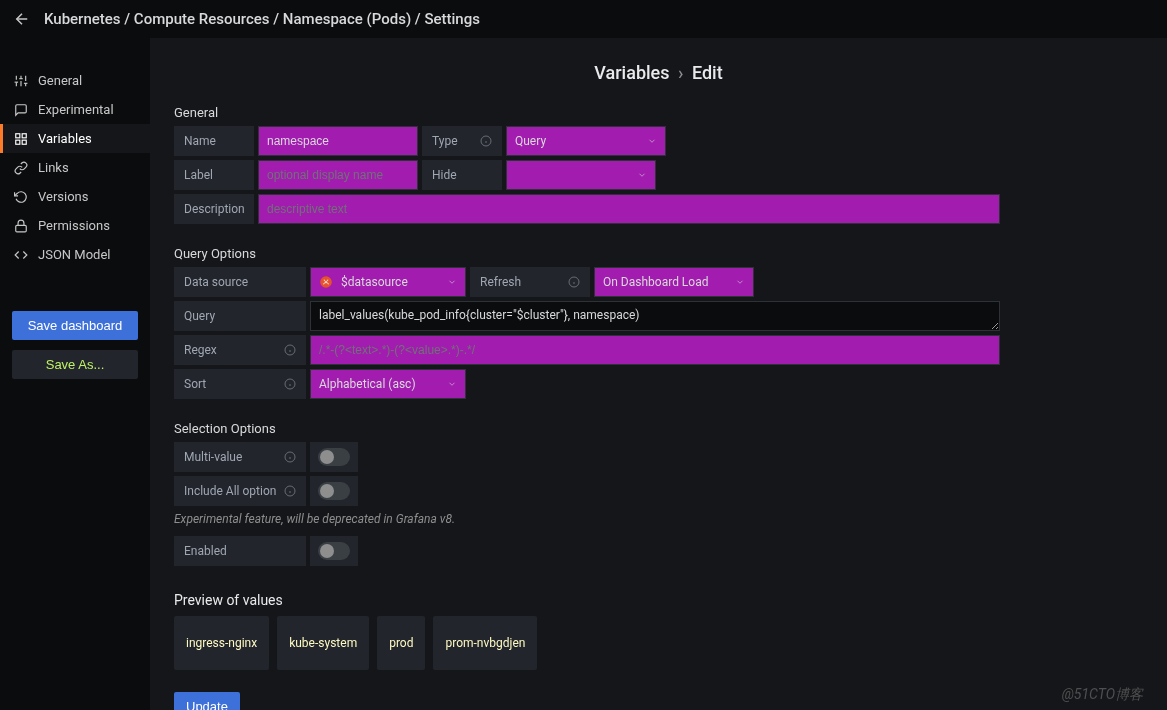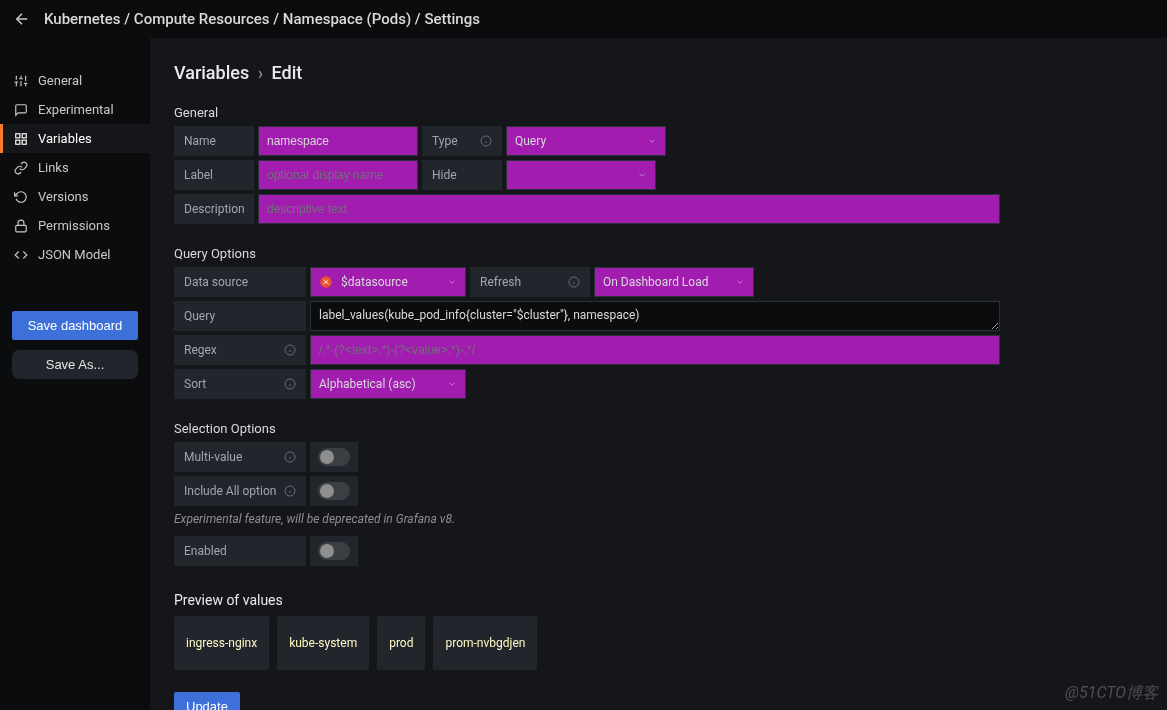--- a/index.html
+++ b/index.html
@@ -83,36 +83,36 @@
     cursor: pointer;
     border-radius: 2px;
     text-align: center;
   }
   .btn-primary {
     background: #3d71d9;
     color: #fff;
   }
   .btn-secondary {
     background: #22252b;
-    color: #e5e5e5;
-    border-radius: 7px;
+    color: #bef264;
   }
 
   
   .main {
     flex: 1;
     background: #141619;
     padding: 24px 24px 24px 24px;
     overflow: auto;
   }
   .page-title {
     font-size: 18px;
     font-weight: 500;
     margin-bottom: 22px;
     color: #e9eaeb;
+    text-align: center;
   }
   .page-title .chev { color: #8e8e8e; padding: 0 4px; }
 
   .section-title {
     font-size: 13px;
     color: #d8d9da;
     margin: 14px 0 6px 0;
   }
   .section-title.big { font-size: 14px; color:#e9eaeb; }
   .section-note {
@@ -218,23 +218,23 @@
     font-size: 12px;
     border-radius: 2px;
   }
 
   .update-btn {
     margin-top: 22px;
   }
 
   .watermark {
     position: absolute;
-    right: 9px; bottom: 6px;
+    right: 24px; bottom: 6px;
     color: #888; opacity: 0.5;
-    font-size: 16px;
+    font-size: 14px;
     pointer-events: none;
     font-style: italic;
   }
 
   svg { display:block; }
 </style>
 </head>
 <body>
 
 <div class="topbar">

